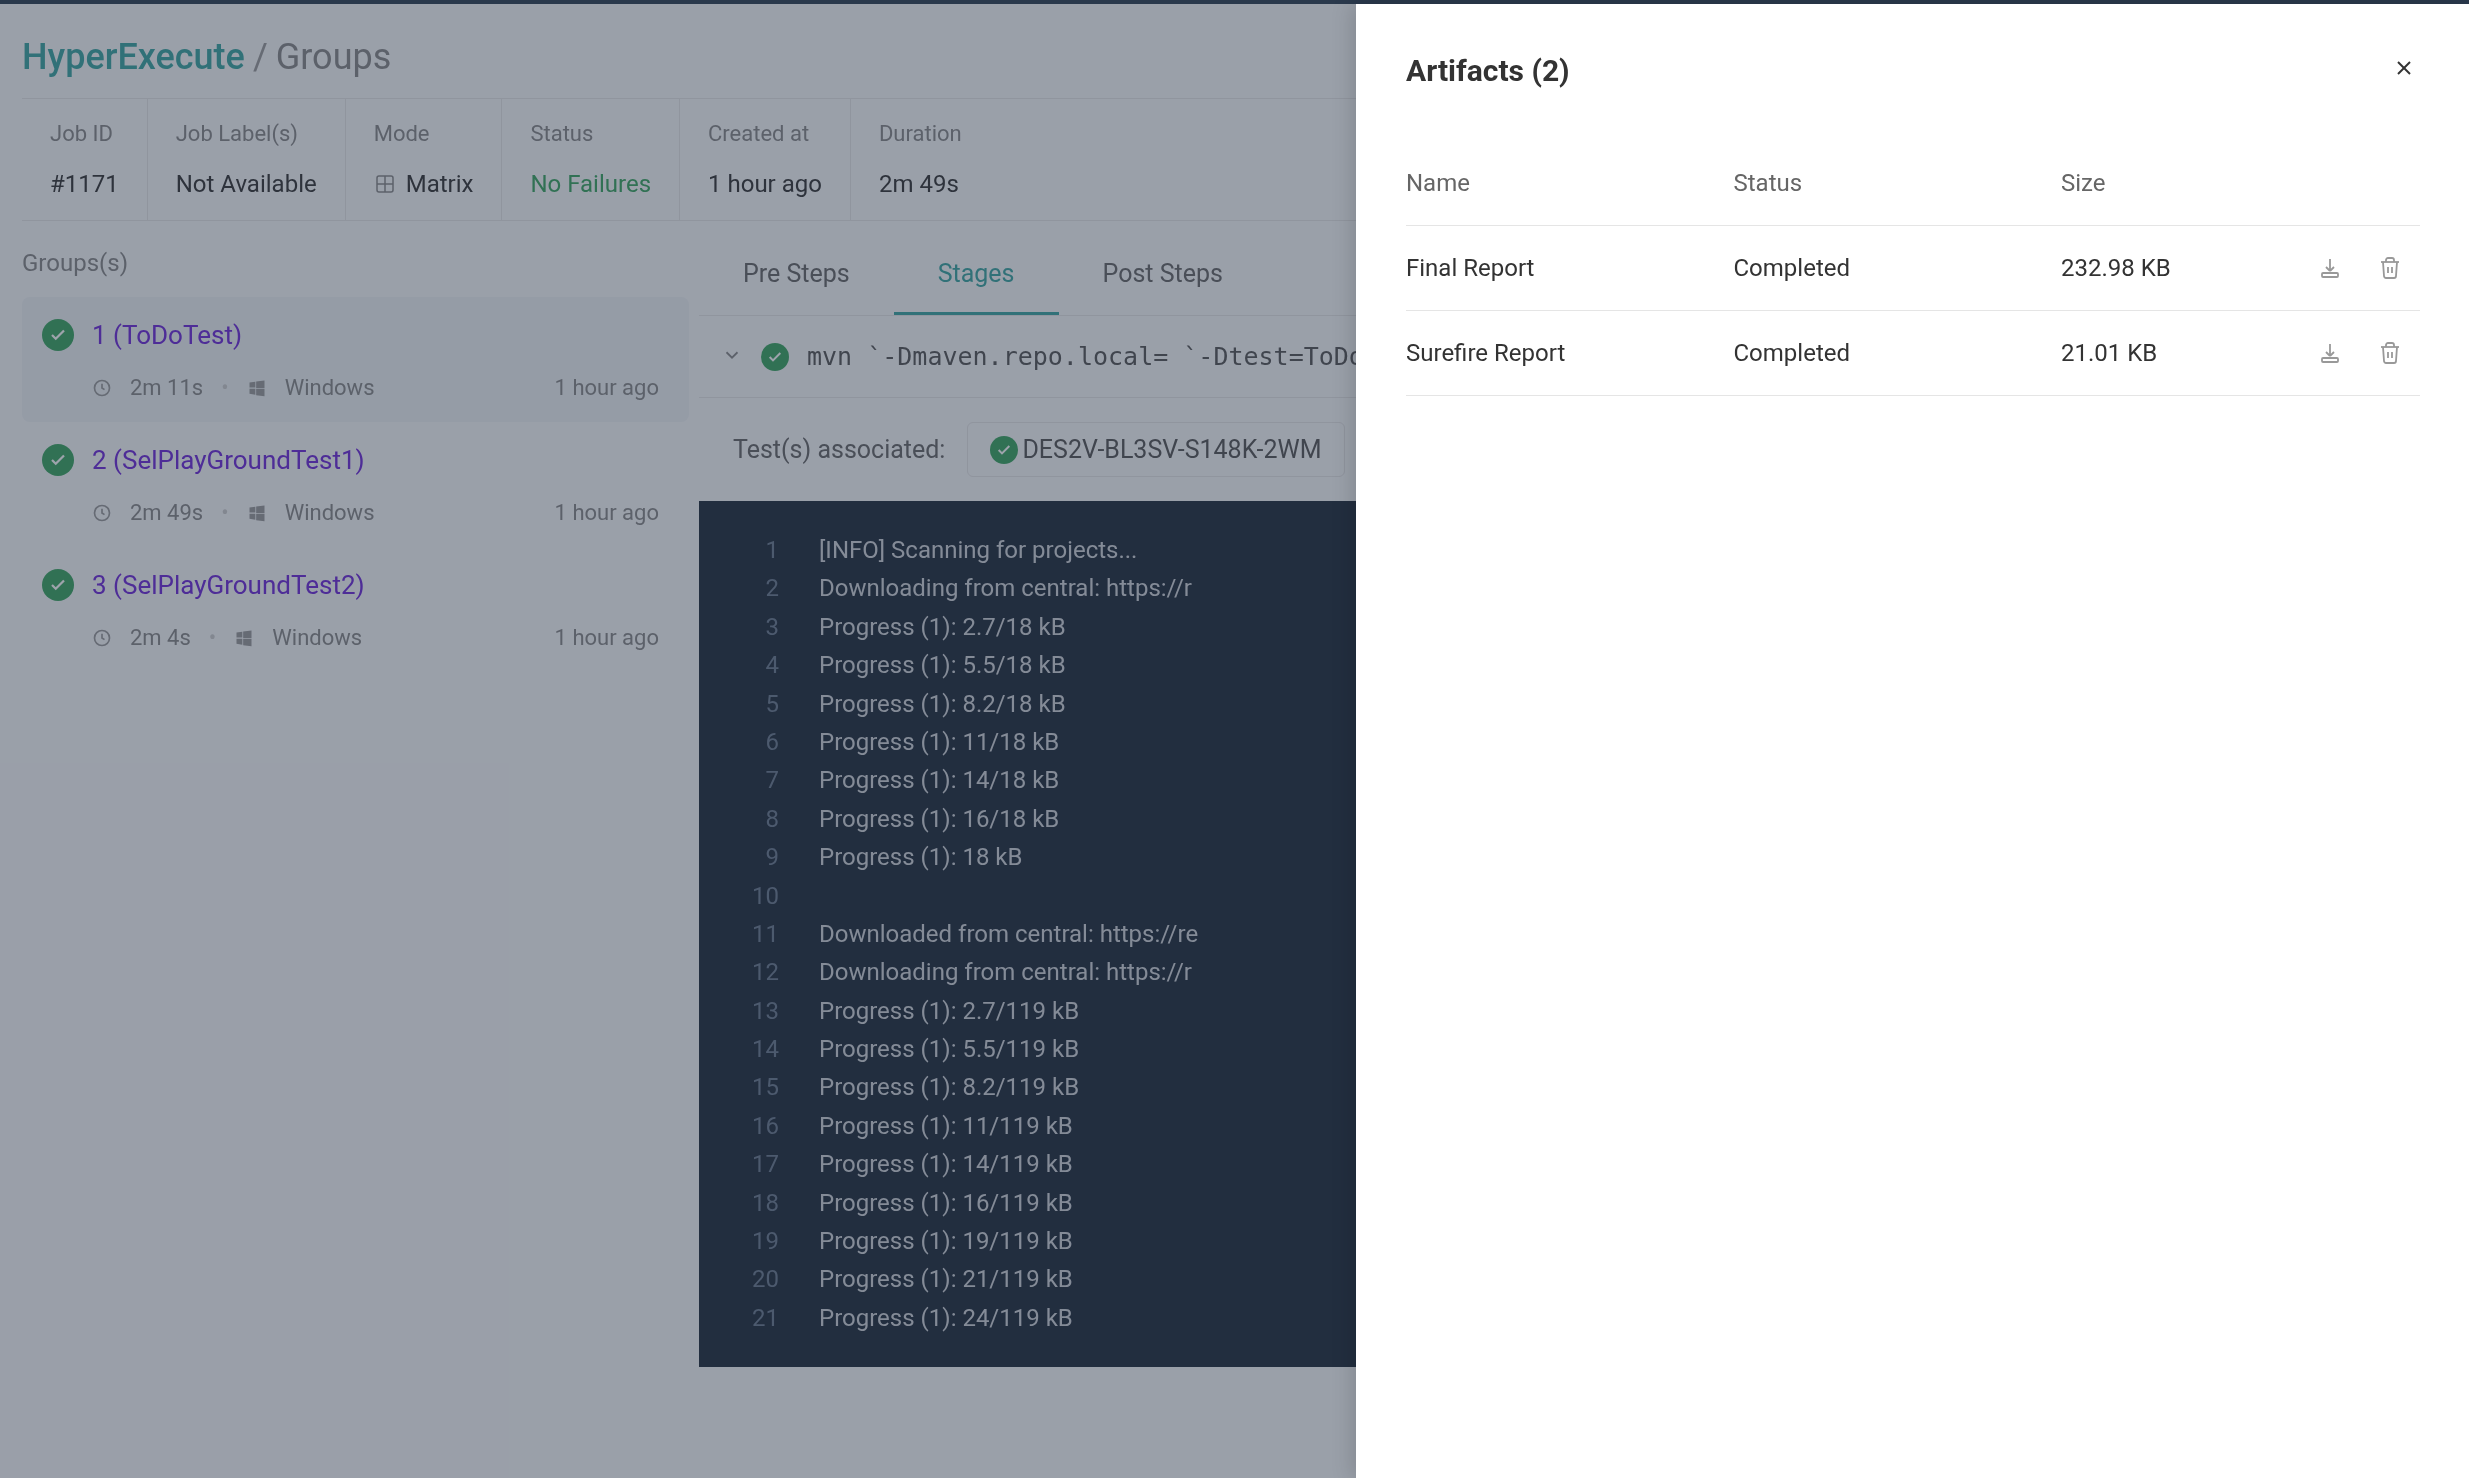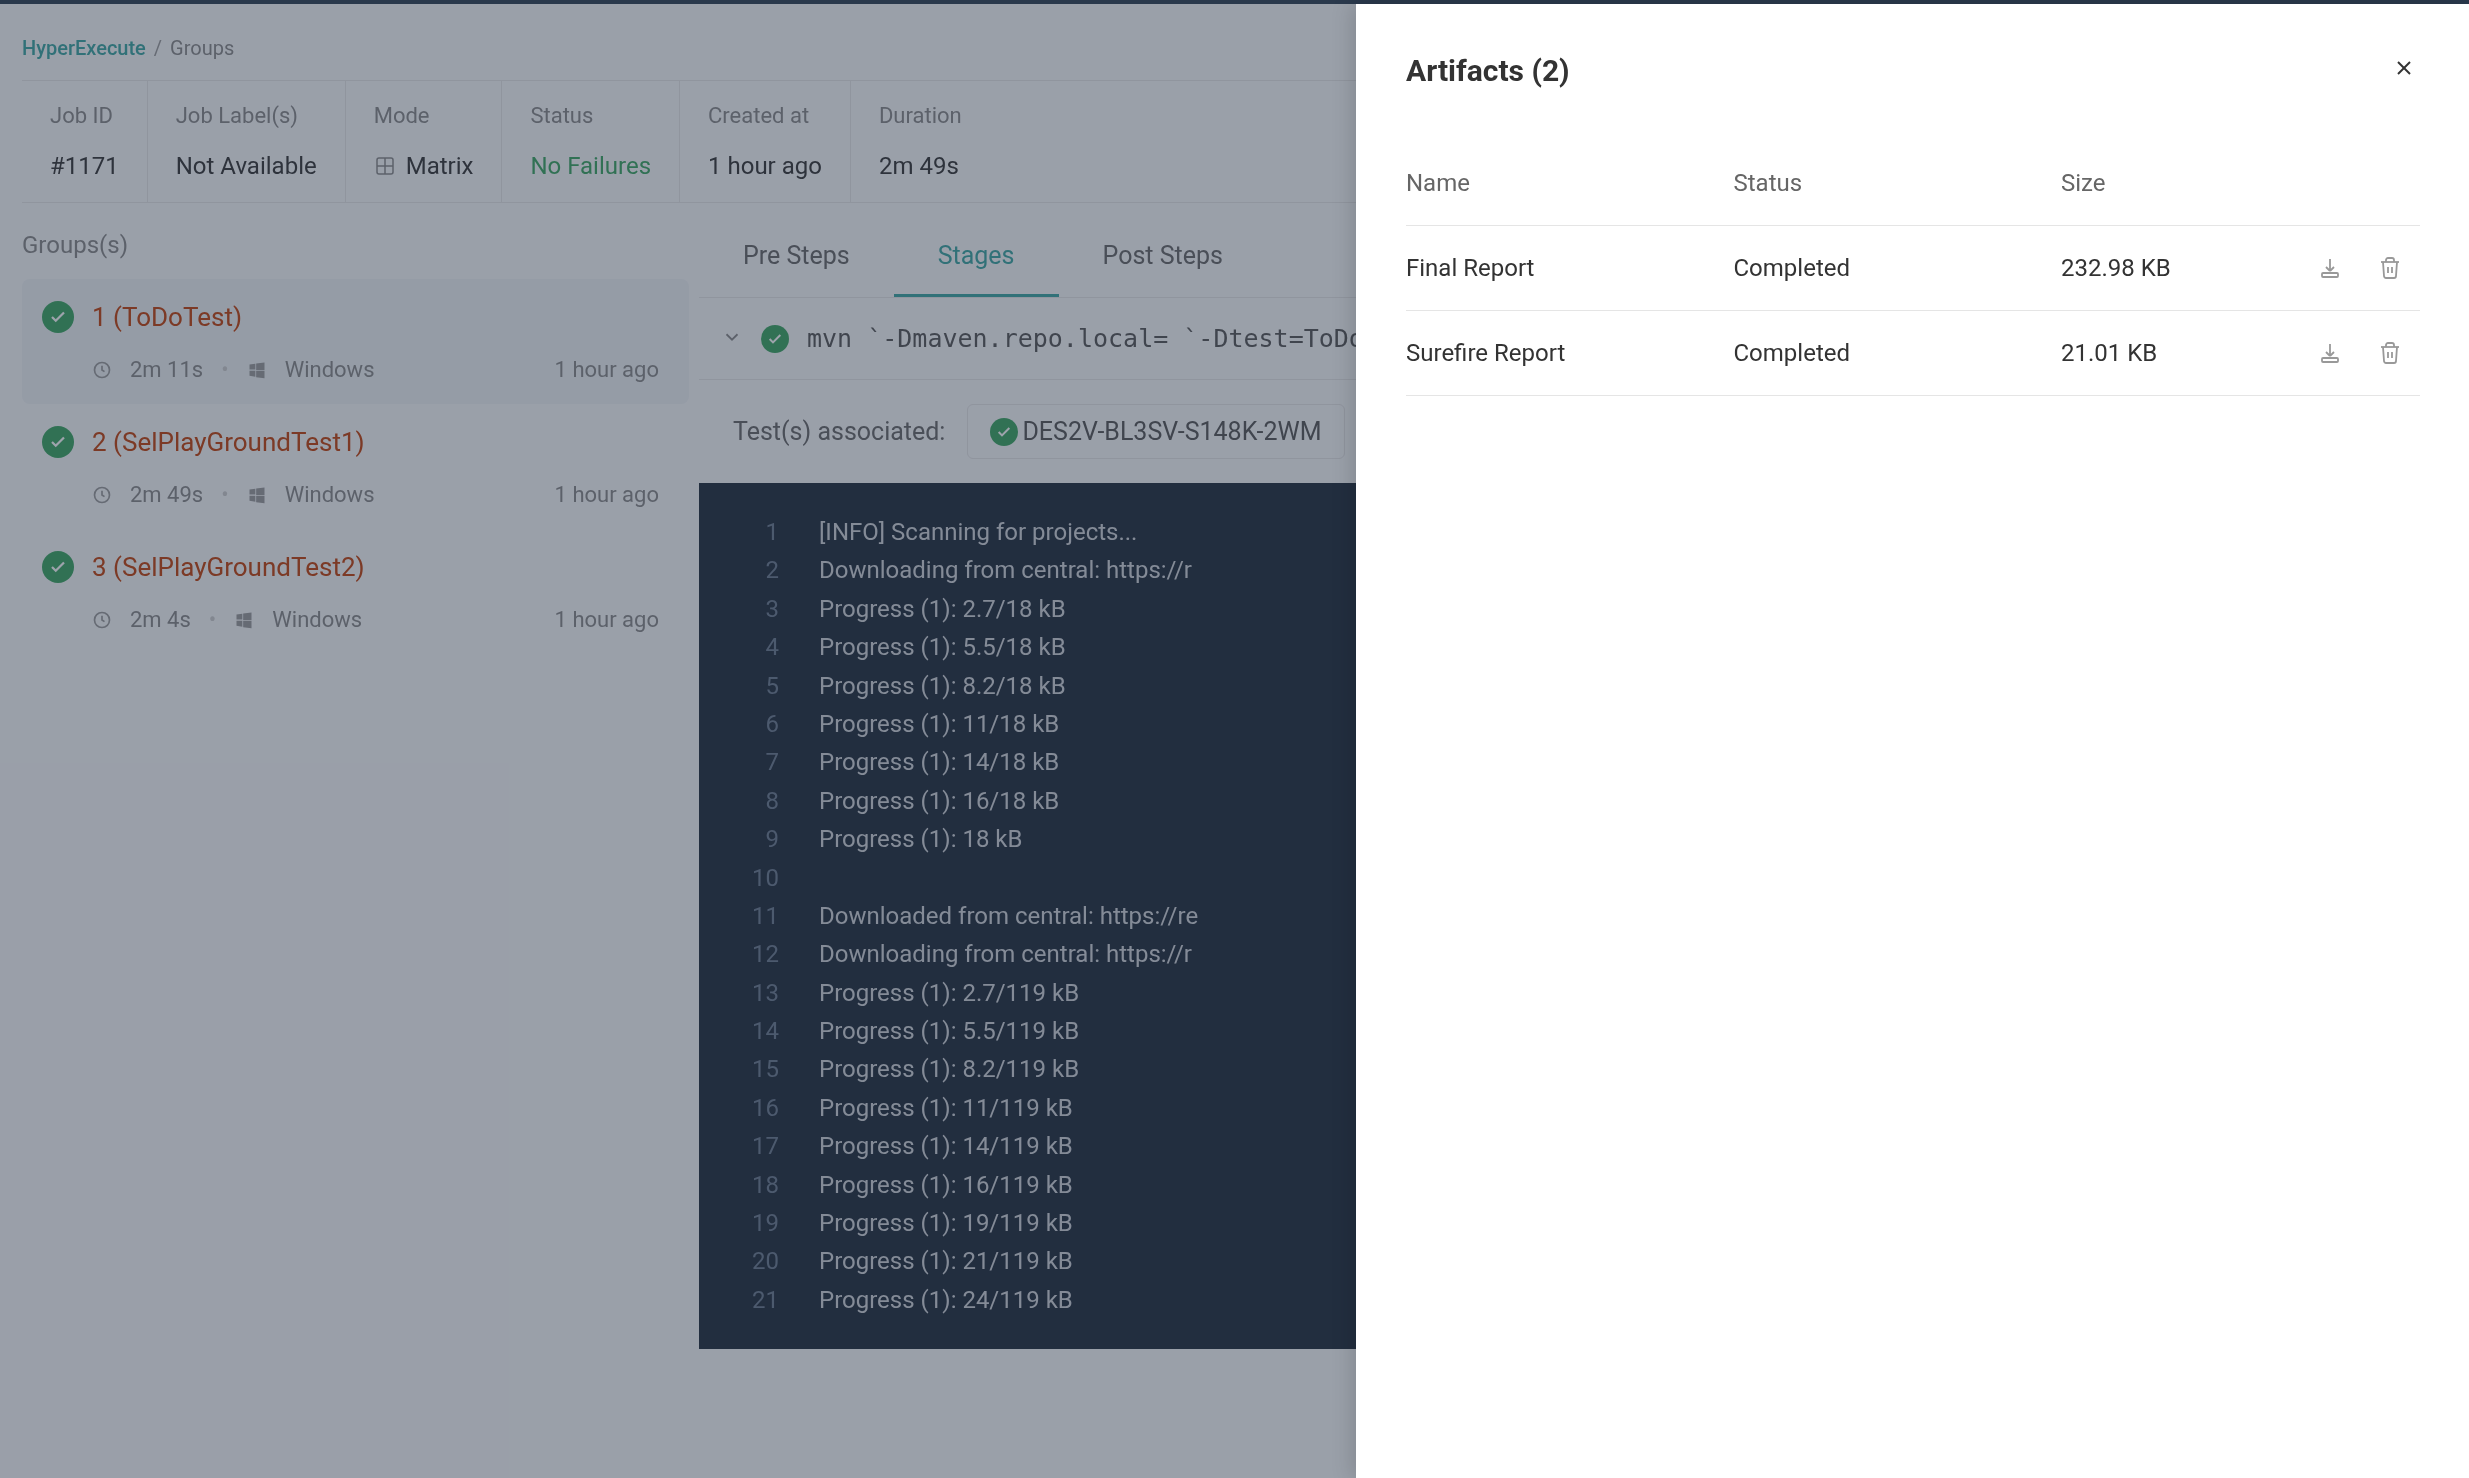--- a/index.html
+++ b/index.html
@@ -1,38 +1,38 @@
 <!DOCTYPE html>
 <html><head>
 <meta charset="utf-8">
 <style>
 *{margin:0;padding:0;box-sizing:border-box;font-family:-apple-system,BlinkMacSystemFont,'Segoe UI',Roboto,sans-serif}
 body{background:#f8f9fa;position:relative;width:2470px;height:1479px;overflow:hidden}
 .top-bar{height:4px;background:#2c3e50;width:100%}
 .page{padding:0}
-.breadcrumb{padding:32px 22px 20px;font-size:20px;display:flex;align-items:flex-start;gap:8px}
+.breadcrumb{padding:32px 22px 20px;font-size:36px;display:flex;align-items:flex-start;gap:8px}
 .breadcrumb .root{color:#3aa5a0;font-weight:500}
 .breadcrumb .sep{color:#999}
 .breadcrumb .cur{color:#888}
 .info-strip{display:flex;border-top:1px solid #e5e5e5;border-bottom:1px solid #e5e5e5;margin:0 22px}
 .info-box{padding:22px 28px;border-right:1px solid #e5e5e5}
 .info-box:last-child{border-right:none}
 .info-label{color:#888;font-size:22px;margin-bottom:24px}
 .info-value{color:#333;font-size:24px}
 .info-value.ok{color:#3aa560}
 .info-value.mode{display:flex;align-items:center;gap:10px}
 .mode-icon{width:22px;height:22px;display:inline-flex;align-items:center;justify-content:center;color:#888}
 .layout{display:flex;padding:0 22px}
 .sidebar{width:667px}
 .groups-title{color:#888;font-size:24px;padding:28px 0 20px}
 .group-item{display:flex;flex-direction:column;padding:22px 20px 22px 20px;border-radius:8px;cursor:pointer}
 .group-item.active{background:#eef2f4}
 .group-head{display:flex;align-items:center;gap:18px}
 .status-dot{width:32px;height:32px;border-radius:50%;background:#3aa560;display:flex;align-items:center;justify-content:center;color:#fff;flex-shrink:0}
-.group-name{color:#c2410c;font-size:26px}
+.group-name{color:#6d28d9;font-size:26px}
 .group-meta{display:flex;align-items:center;gap:18px;padding-left:50px;margin-top:24px;font-size:22px;color:#888}
 .group-meta .dot{color:#ccc}
 .group-time{margin-left:auto;padding-right:10px}
 .main{flex:1;padding-left:10px}
 .tabs{display:flex;border-bottom:1px solid #e5e5e5;padding-top:22px}
 .tab{padding:16px 44px 24px;color:#666;font-size:25px;cursor:pointer;border-bottom:3px solid transparent}
 .tab.active{color:#3aa5a0;border-bottom-color:#3aa5a0}
 .cmd-row{display:flex;align-items:center;gap:18px;padding:26px 22px;border-bottom:1px solid #e5e5e5}
 .cmd-text{color:#555;font-size:25px;font-family:ui-monospace,monospace}
 .chev{color:#888}

